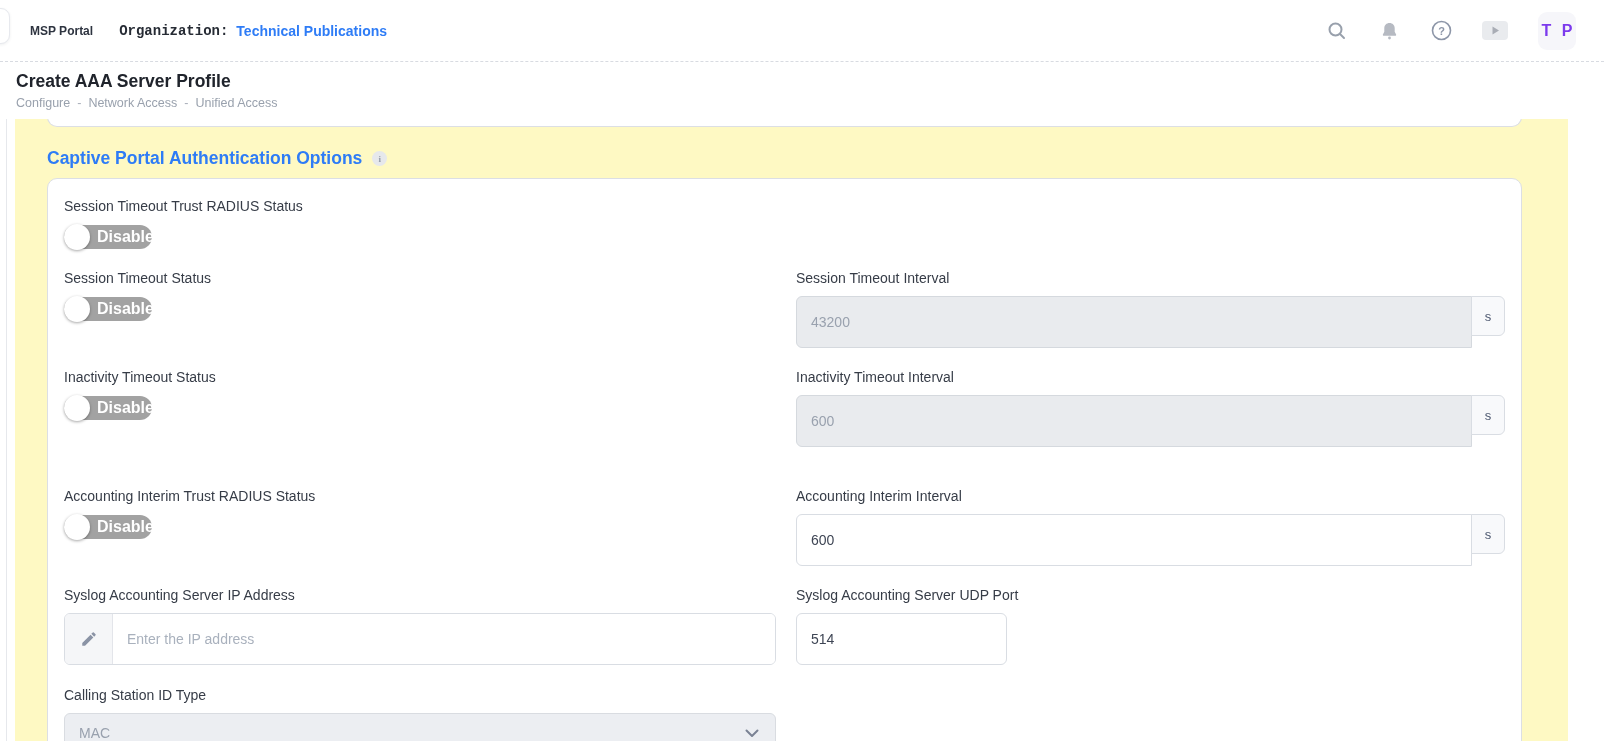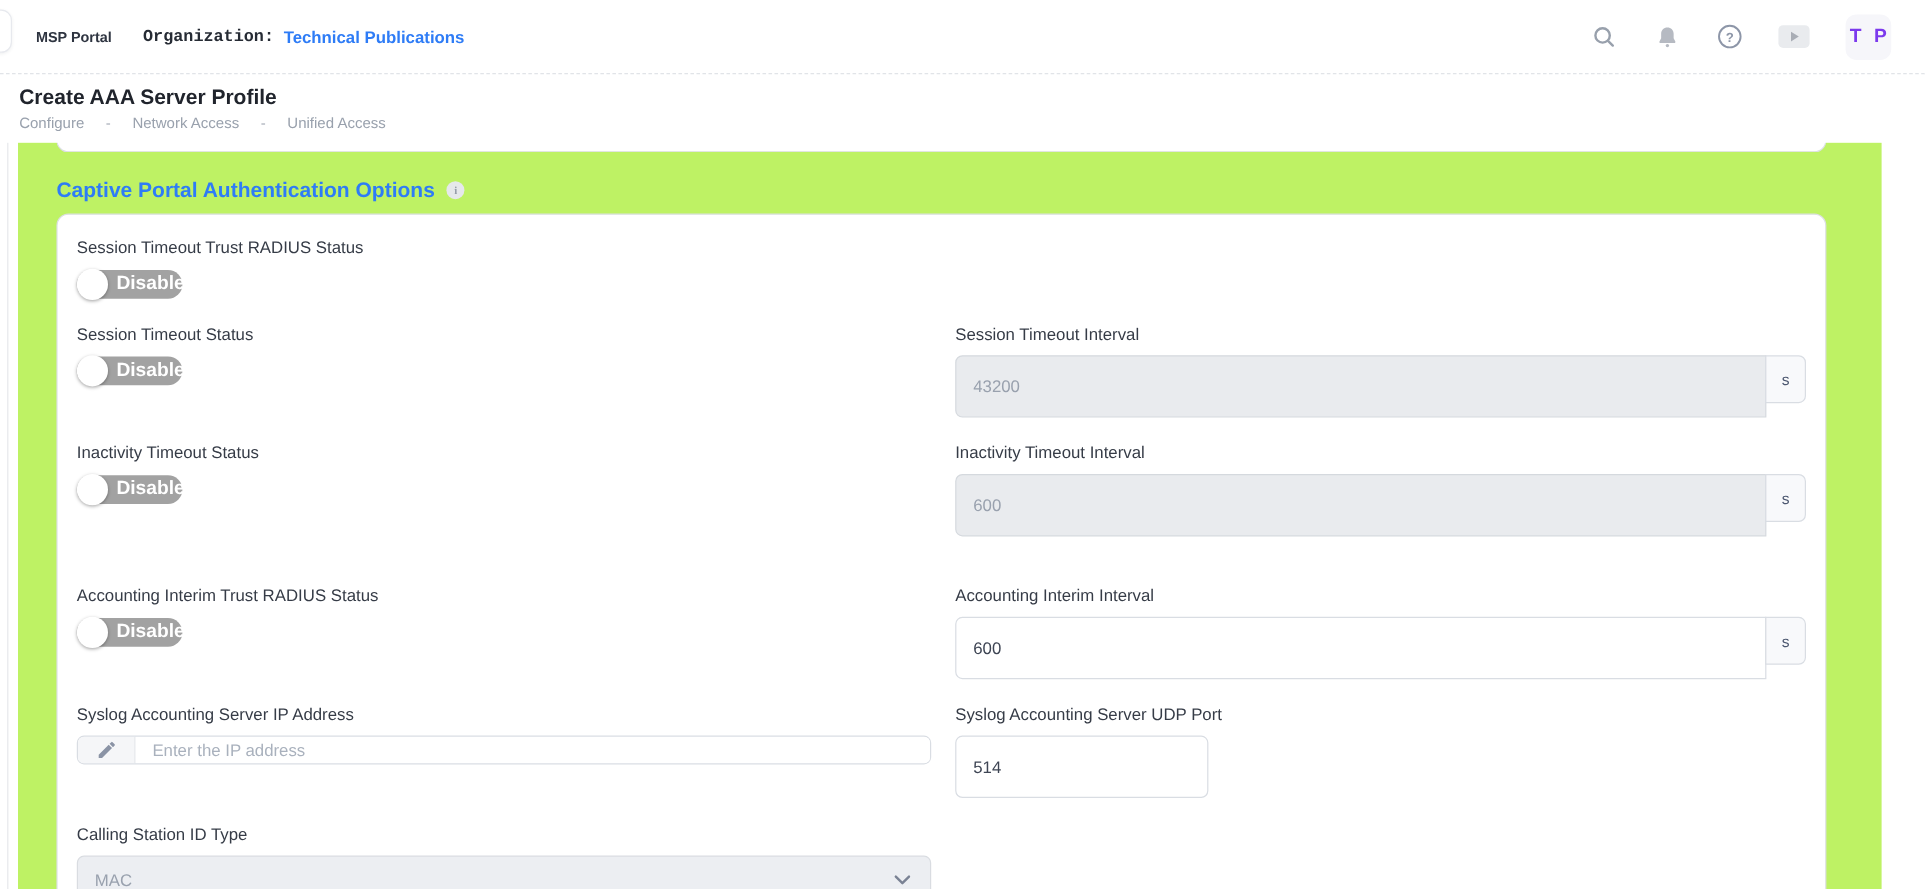--- a/index.html
+++ b/index.html
@@ -44,32 +44,32 @@
   .avatar {
     width: 38px; height: 38px; border-radius: 9px; background: #f6f6fa;
     color: #7c3aed; font-size: 16px; font-weight: 700; letter-spacing: 3px;
     display: flex; align-items: center; justify-content: center; cursor: pointer;
     padding-left: 3px;
   }
 
   
   .title-block { background: #fff; padding: 8px 0 9px 16px; position: relative; z-index: 2; }
   .page-title { font-size: 17.5px; font-weight: 700; color: #20242c; line-height: 22px; }
-  .breadcrumb { margin-top: 4px; font-size: 12.5px; color: #99a1ad; display: flex; align-items: center; gap: 18px; }
+  .breadcrumb { margin-top: 4px; font-size: 12.5px; color: #99a1ad; display: flex; align-items: center; gap: 7px; }
   .breadcrumb .sep { color: #a8aeb9; }
 
   
   .left-line {
     position: absolute; left: 6px; top: 63px; bottom: 0;
     width: 1px; background: #e6e8ec; z-index: 1;
   }
   .content {
     position: absolute;
     left: 15px; right: 36px; top: 115px; bottom: 0;
-    background: #bef264;
+    background: #fef9c3;
     padding: 0 0 0 32px;
     overflow: hidden;
     z-index: 1;
   }
   .card-fragment {
     width: 1475px; height: 12px;
     background: #fff;
     border: 1px solid #dcdfe4; border-top: none;
     border-radius: 0 0 10px 10px;
   }
@@ -135,21 +135,21 @@
     width: 34px; height: 40px;
     margin-left: -1px;
     border: 1px solid #d9dde3; border-radius: 0 6px 6px 0;
     background: #f8f9fb; color: #4d5870;
     font-size: 13px;
     display: flex; align-items: center; justify-content: center;
   }
 
   
   .prefix-input {
-    display: flex; width: 100%; height: 24px;
+    display: flex; width: 100%; height: 52px;
     border: 1px solid #d9dde3; border-radius: 6px;
     background: #fff; overflow: hidden;
   }
   .prefix-box {
     width: 48px; height: 100%;
     background: #f5f6f8; border-right: 1px solid #e3e5ea;
     display: flex; align-items: center; justify-content: center;
   }
   .prefix-input .txt-input { border: none; border-radius: 0; height: 100%; }
   .txt-input::placeholder { color: #a9b1bd; }

